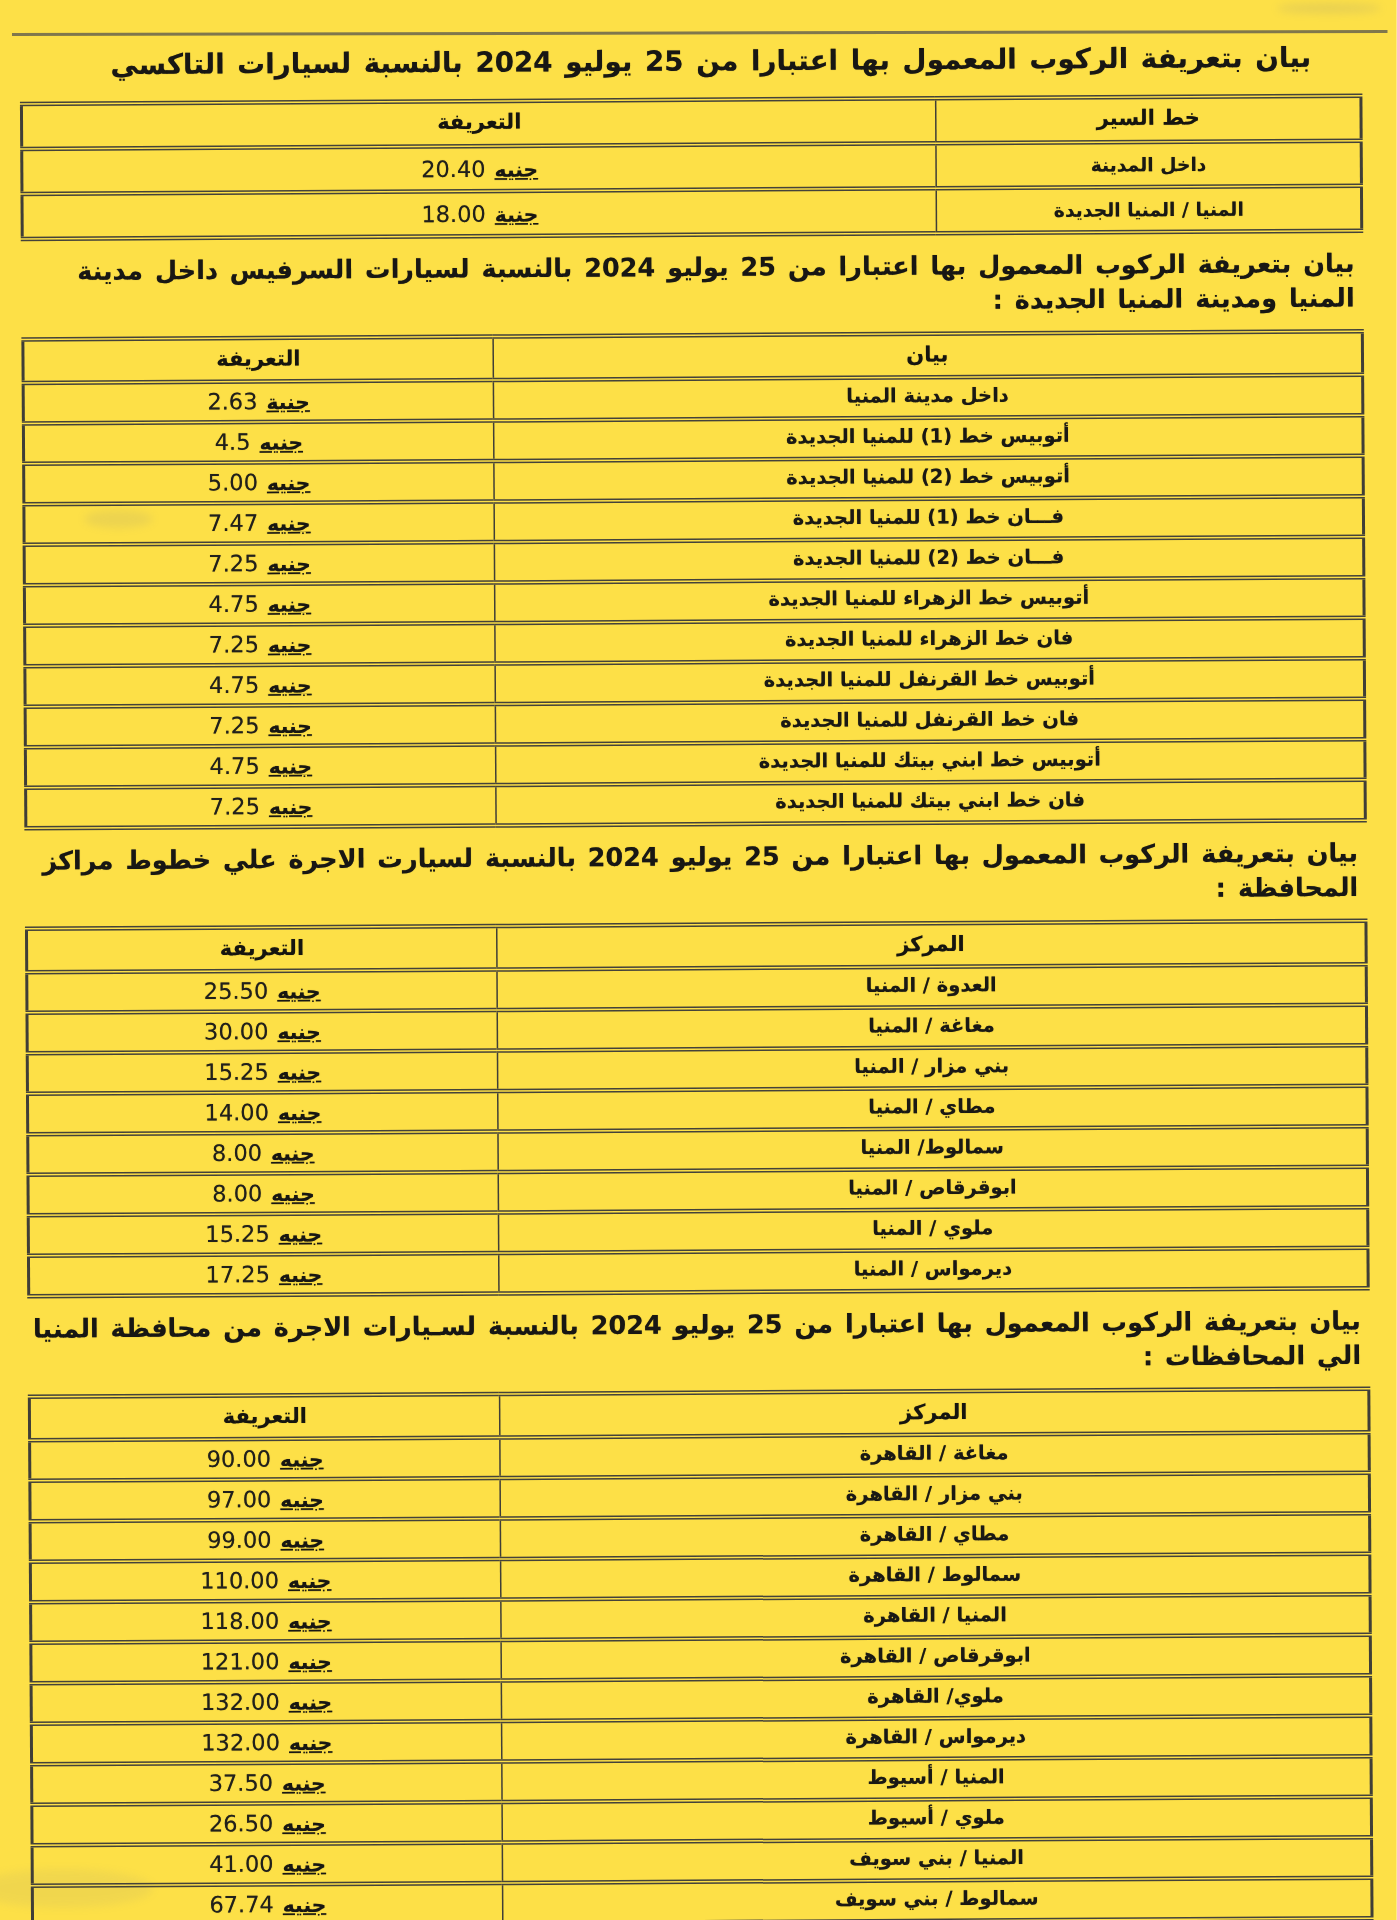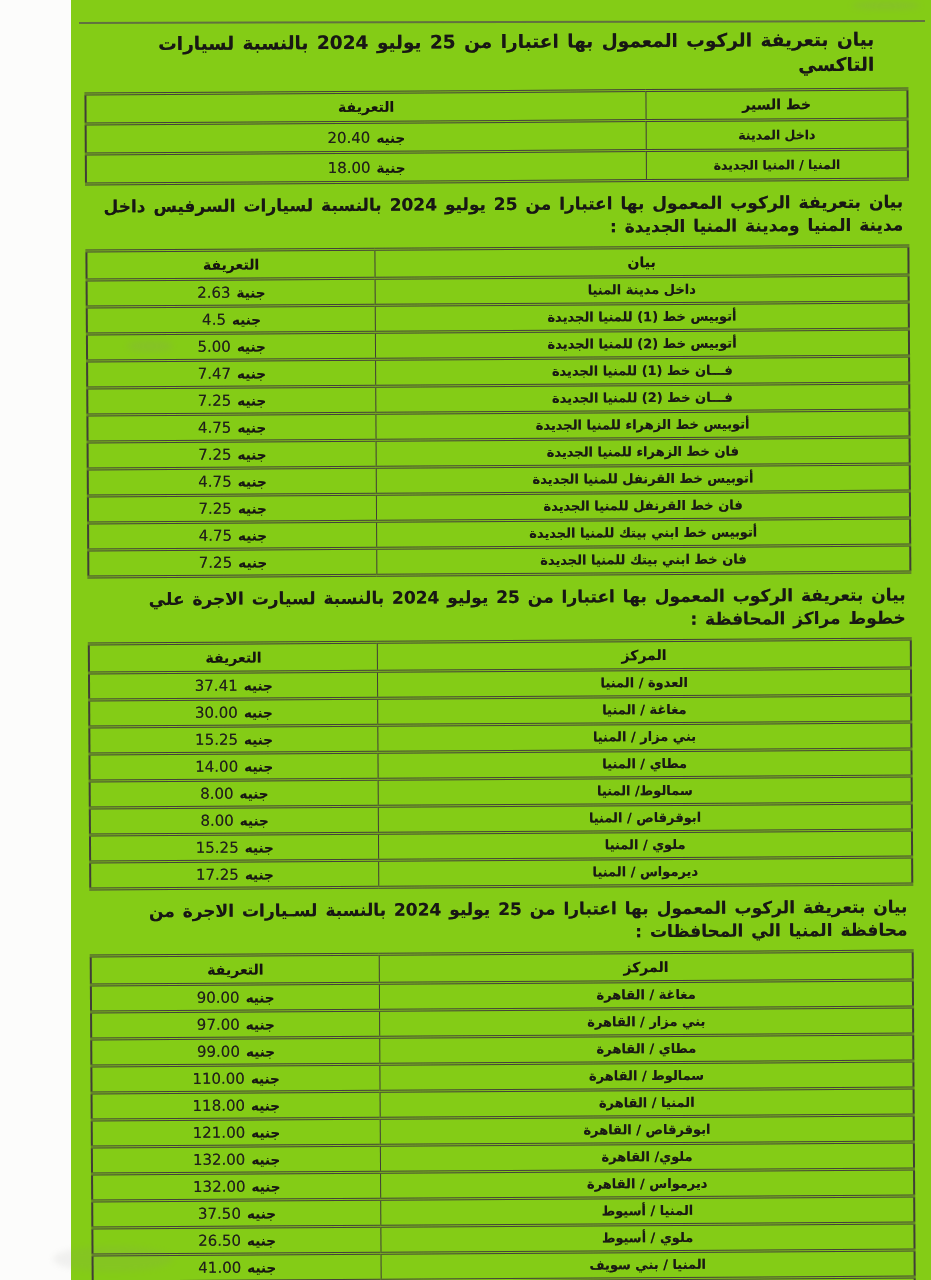--- a/index.html
+++ b/index.html
@@ -2,21 +2,21 @@
 <html lang="ar" dir="rtl"><head>
 <meta charset="utf-8">
 <style>
   html,body{margin:0;padding:0;}
   body{
     width:931px;height:1280px;overflow:hidden;
     background:#fcfcfb;
     font-family:"DejaVu Sans",sans-serif;
     color:#1d1c1a;
   }
-  .page{position:relative;width:860px;height:1280px;background:#84cc16;}
+  .page{position:relative;width:931px;height:1280px;background:#fde047;}
   
   .top-rule{
     position:absolute;top:21px;left:8px;right:6px;height:2px;
     background:#56544e;opacity:.75;transform:rotate(-.12deg);
   }
   .smudge{position:absolute;background:#8a8a85;filter:blur(3px);border-radius:50%;}
   .smudge.s1{top:2px;right:10px;width:70px;height:7px;opacity:.18;}
   .smudge.s2{top:340px;left:56px;width:46px;height:12px;opacity:.14;}
   .smudge.s3{bottom:8px;left:-18px;width:120px;height:26px;opacity:.10;}
   .skew{
@@ -50,21 +50,21 @@
   .tariff-col{width:34.5%;}
   .section-0 .label-col{width:31%;}
   .section-0 .tariff-col{width:69%;}
   .label-cell{font-size:13px;font-weight:bold;color:#1a1914;}
   .section-0 .label-cell{font-size:12.5px;}
   .tariff-cell{direction:ltr;}
   .tariff-cell .amount{
     font-size:15px;font-weight:400;letter-spacing:.3px;color:#21201b;
   }
   .tariff-cell .unit{
-    font-size:13.5px;font-weight:bold;margin-left:6px;color:#181712;
+    font-size:13.5px;font-weight:bold;margin-left:6px;color:#181712;text-decoration:underline;
   }
 </style>
 </head>
 <body>
 
 <div class="page">
   <div class="top-rule"></div>
   <div class="smudge s1"></div>
   <div class="smudge s2"></div>
   <div class="smudge s3"></div>
@@ -193,21 +193,21 @@
       <thead>
         <tr>
           <th class="label-col">المركز</th>
           <th class="tariff-col">التعريفة</th>
         </tr>
       </thead>
       <tbody>
   <tr class="data-row">
     <td class="label-cell">العدوة / المنيا</td>
     <td class="tariff-cell">
-      <span class="amount">37.41</span><span class="unit">جنيه</span>
+      <span class="amount">25.50</span><span class="unit">جنيه</span>
     </td>
   </tr>
 
   <tr class="data-row">
     <td class="label-cell">مغاغة / المنيا</td>
     <td class="tariff-cell">
       <span class="amount">30.00</span><span class="unit">جنيه</span>
     </td>
   </tr>
 

